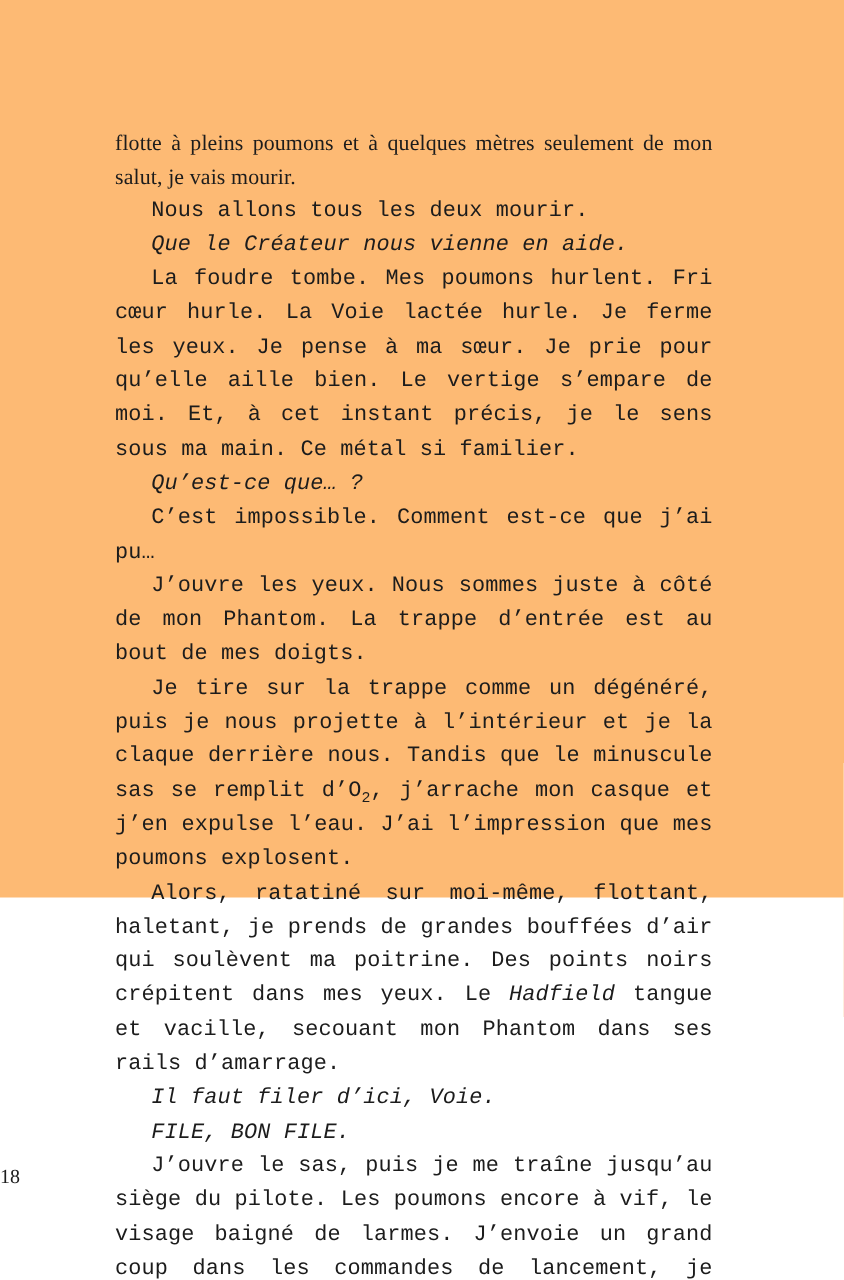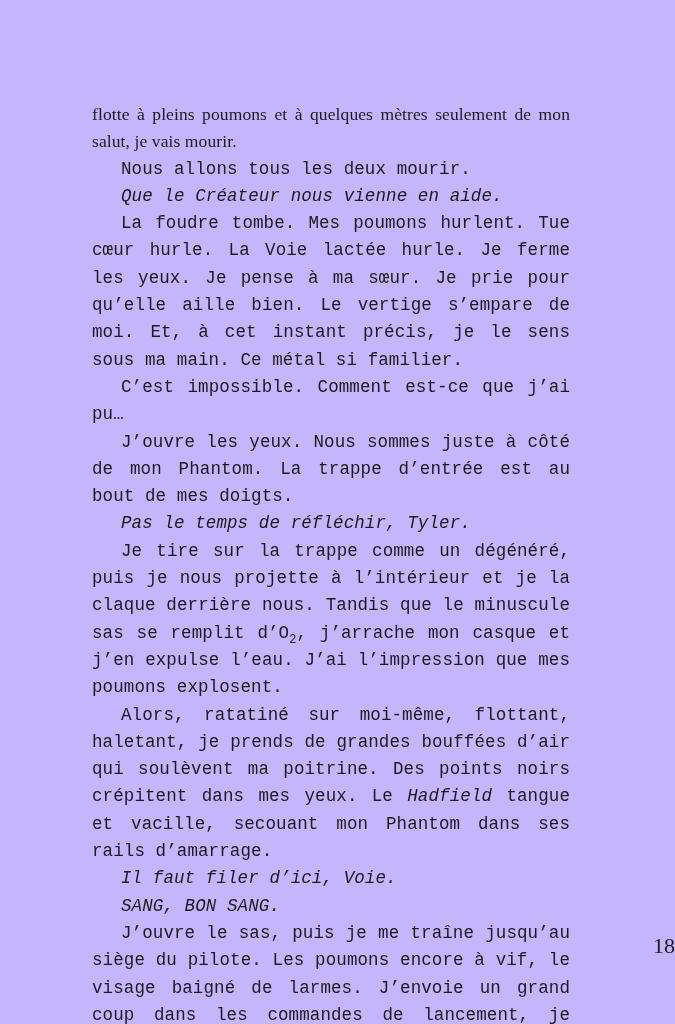--- a/index.html
+++ b/index.html
@@ -10,22 +10,22 @@
     width: 675px;
     height: 1024px;
     background: #ffffff;
     font-family: "Liberation Serif", serif;
     color: #1c1c1c;
     overflow: hidden;
   }
   .page {
     position: relative;
     width: 675px;
-    height: 1024px;
-    background: #c4b5fd;
+    height: 718px;
+    background: #fdba74;
   }
   .text-block {
     position: absolute;
     left: 92px;
     top: 101px;
     width: 478px;
     font-size: 17.5px;
     line-height: 27.3px;
     text-align: justify;
     letter-spacing: 0.1px;
@@ -44,37 +44,37 @@
   }
   .text-block sub {
     font-size: 68%;
     line-height: 0;
   }
   .page-number {
     position: absolute;
     left: 0;
     top: 933px;
     width: 675px;
-    text-align: right;
-    font-size: 22px;
+    text-align: left;
+    font-size: 16px;
     color: #1c1c1c;
   }
 </style>
 </head>
 <body>
 
 <div class="page">
   <div class="text-block">
       <p><span>flotte à pleins poumons et à quelques mètres seulement de mon salut, je vais mourir.</span></p>
       <p class="indent"><span>Nous allons tous les deux mourir.</span></p>
       <p class="indent"><span class="italic">Que le Créateur nous vienne en aide.</span></p>
-      <p class="indent"><span>La foudre tombe. Mes poumons hurlent. Tue cœur hurle. La Voie lactée hurle. Je ferme les yeux. Je pense à ma sœur. Je prie pour qu’elle aille bien. Le vertige s’empare de moi. Et, à cet instant précis, je le sens sous ma main. Ce métal si familier.</span></p>
+      <p class="indent"><span>La foudre tombe. Mes poumons hurlent. Fri cœur hurle. La Voie lactée hurle. Je ferme les yeux. Je pense à ma sœur. Je prie pour qu’elle aille bien. Le vertige s’empare de moi. Et, à cet instant précis, je le sens sous ma main. Ce métal si familier.</span></p>
+      <p class="indent"><span class="italic">Qu’est-ce que… ?</span></p>
       <p class="indent"><span>C’est impossible. Comment est-ce que j’ai pu…</span></p>
       <p class="indent"><span>J’ouvre les yeux. Nous sommes juste à côté de mon Phantom. La trappe d’entrée est au bout de mes doigts.</span></p>
-      <p class="indent"><span class="italic">Pas le temps de réfléchir, Tyler.</span></p>
       <p class="indent"><span>Je tire sur la trappe comme un dégénéré, puis je nous projette à l’intérieur et je la claque derrière nous. Tandis que le minuscule sas se remplit d’O</span><sub>2</sub><span>, j’arrache mon casque et j’en expulse l’eau. J’ai l’impression que mes poumons explosent.</span></p>
       <p class="indent"><span>Alors, ratatiné sur moi-même, flottant, haletant, je prends de grandes bouffées d’air qui soulèvent ma poitrine. Des points noirs crépitent dans mes yeux. Le </span><span class="italic">Hadfield</span><span> tangue et vacille, secouant mon Phantom dans ses rails d’amarrage.</span></p>
       <p class="indent"><span class="italic">Il faut filer d’ici, Voie.</span></p>
-      <p class="indent"><span class="italic">SANG, BON SANG.</span></p>
+      <p class="indent"><span class="italic">FILE, BON FILE.</span></p>
       <p class="indent"><span>J’ouvre le sas, puis je me traîne jusqu’au siège du pilote. Les poumons encore à vif, le visage baigné de larmes. J’envoie un grand coup dans les commandes de lancement, je pousse la manette des gaz avant même que les coupleurs soient déta­chés, et je m’arrache au ventre du </span><span class="italic">Hadfield</span><span> comme si j’avais l’arrière-train en feu.</span></p>
     </div>
   <div class="page-number">18</div>
 </div>
 
 </body></html>

